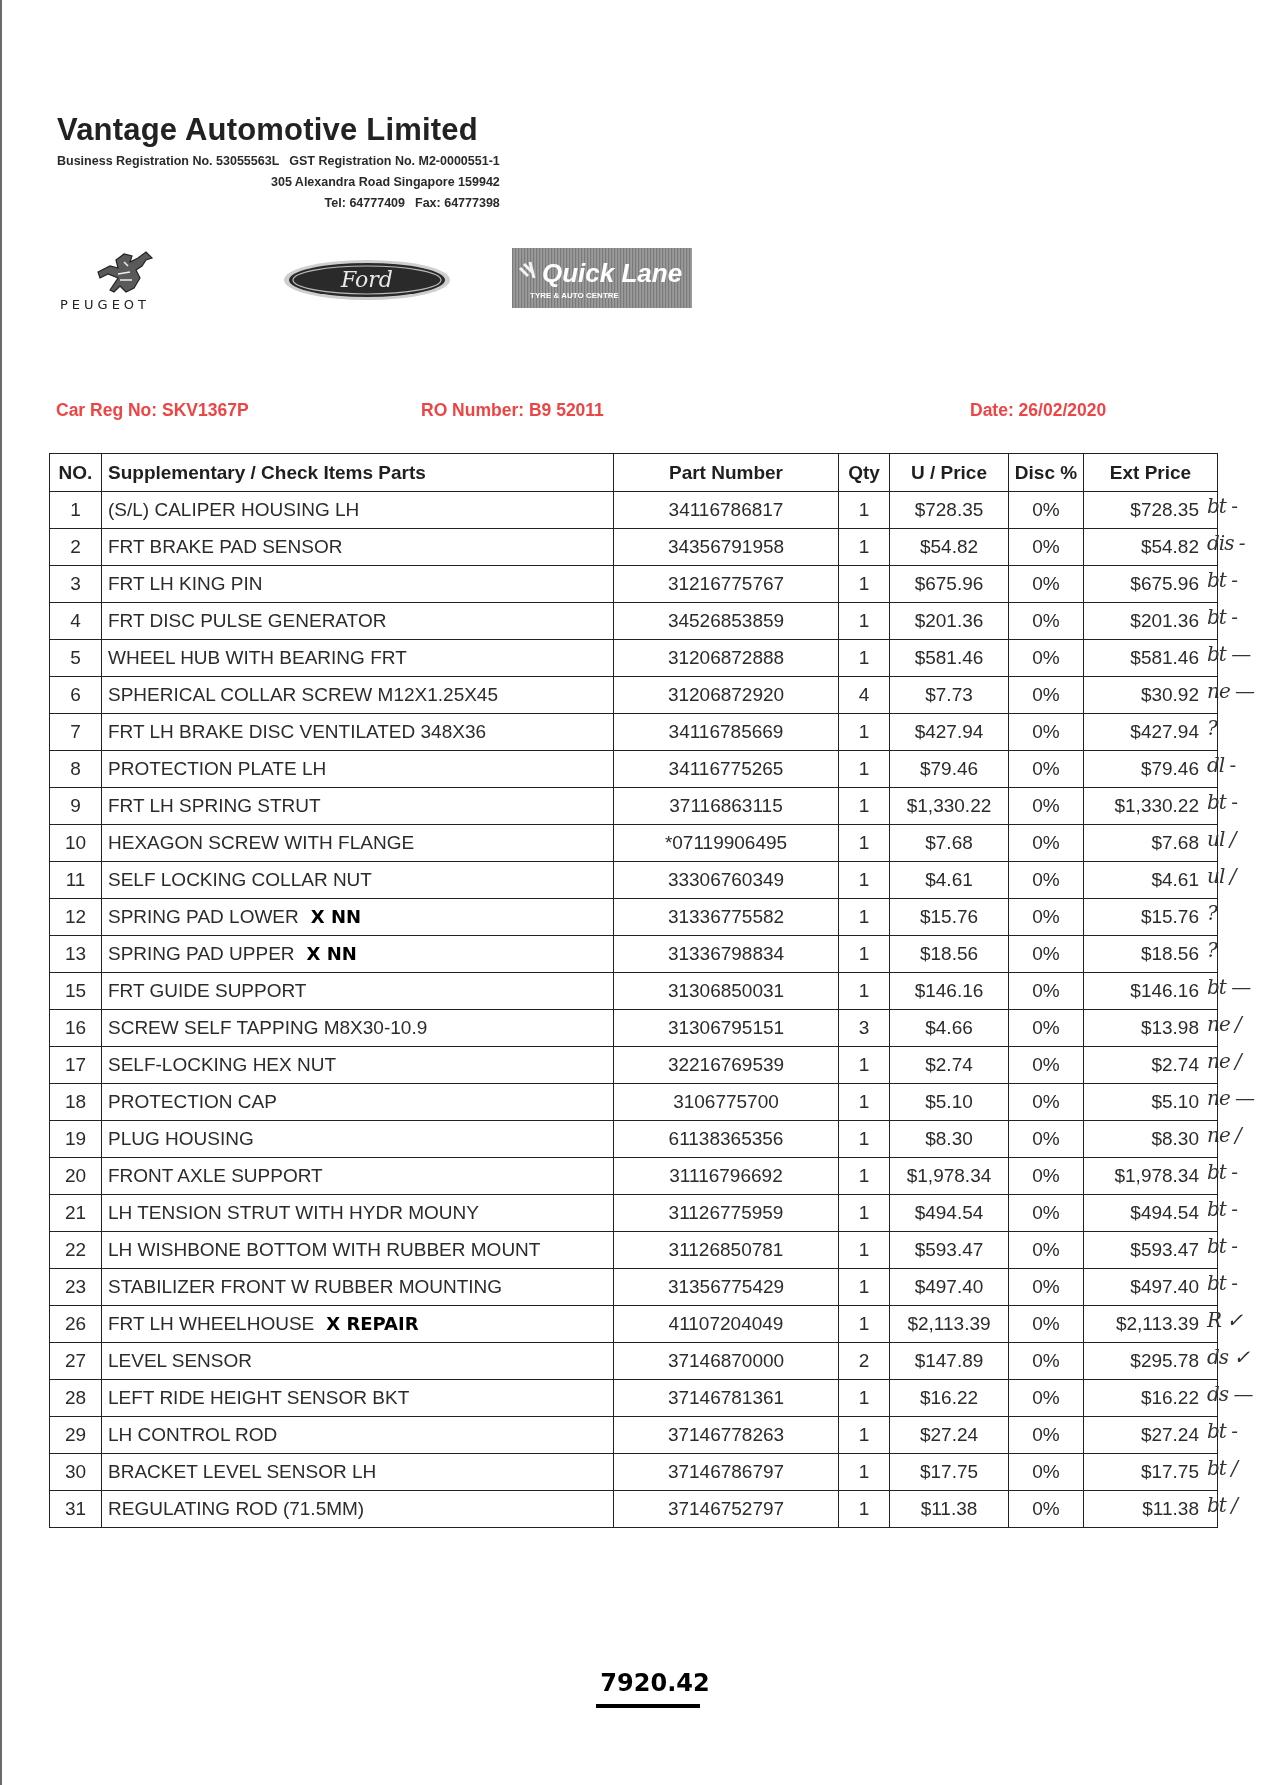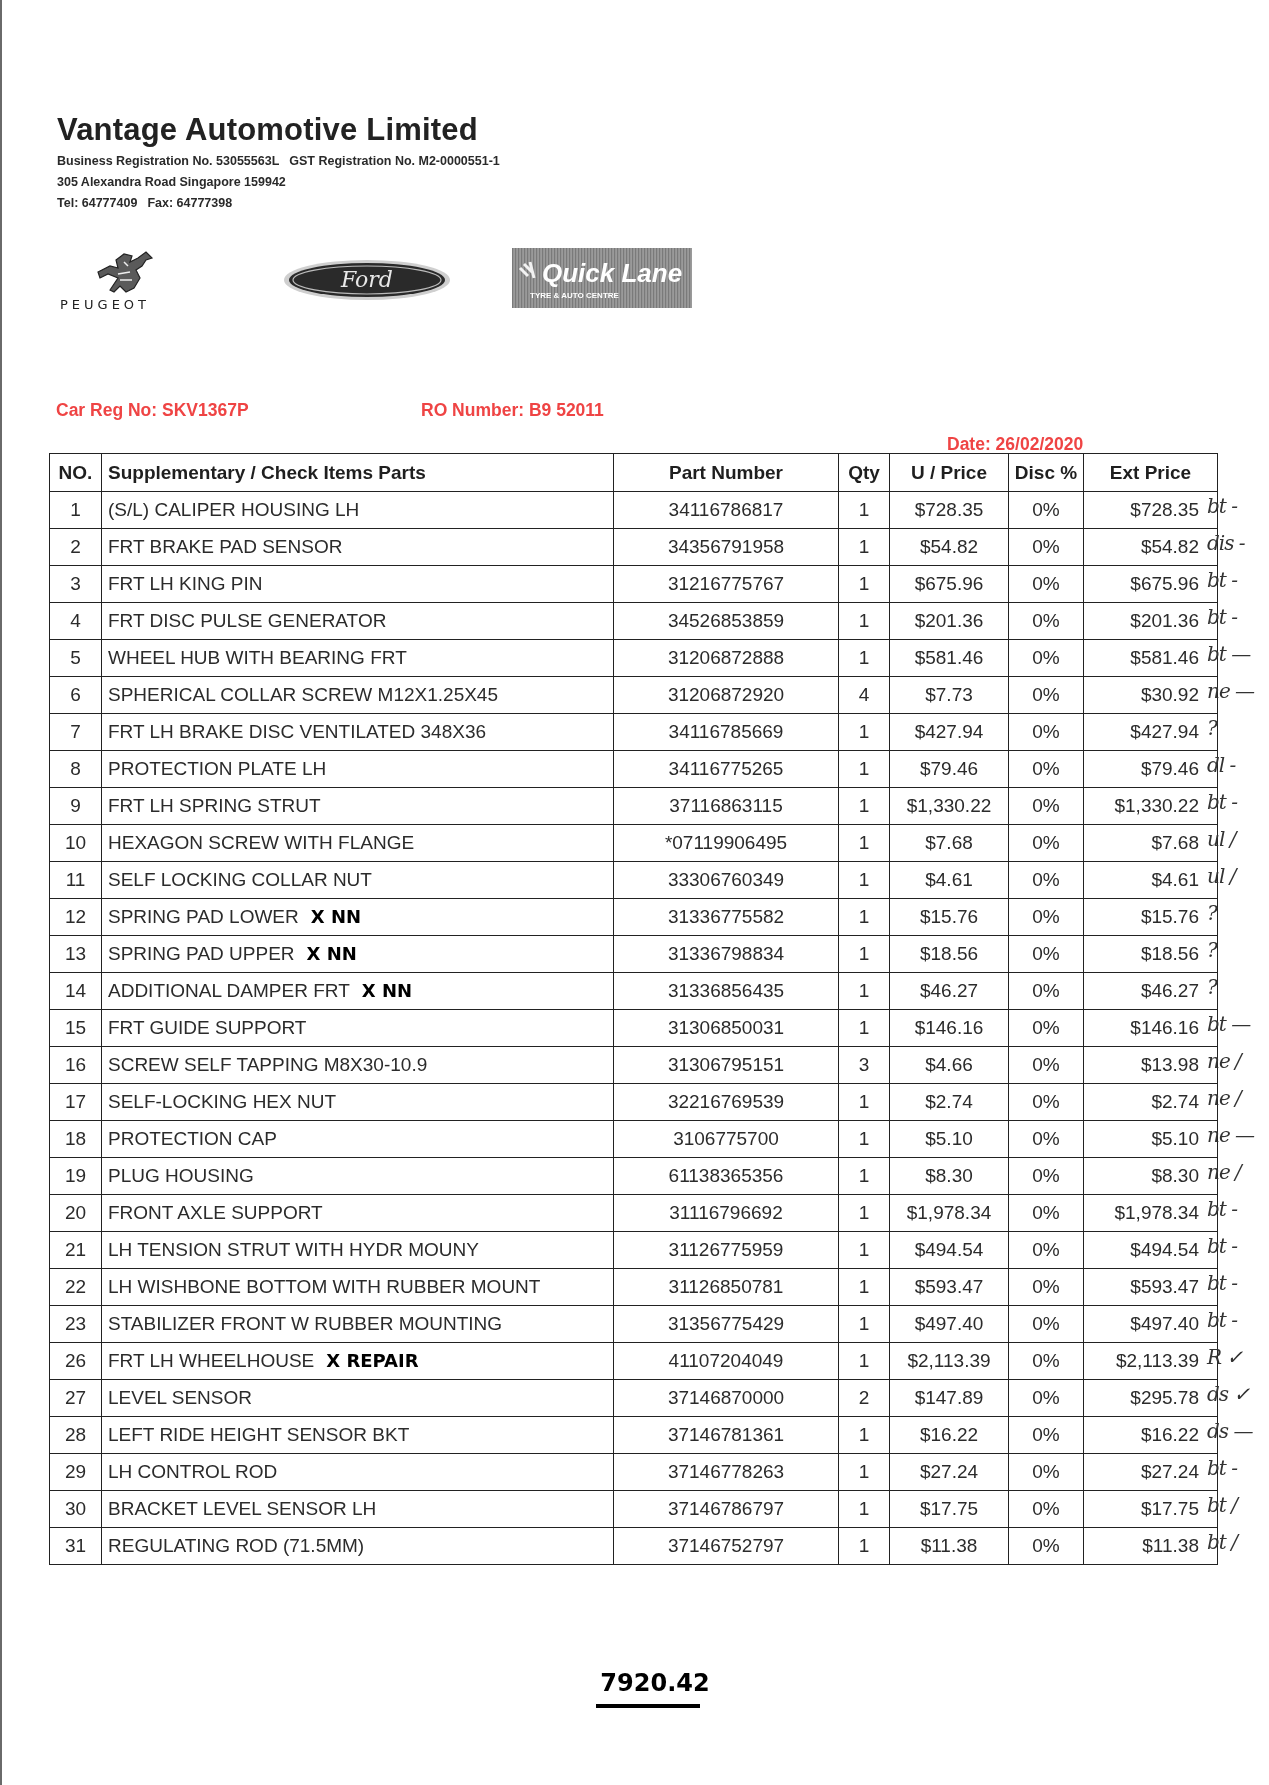--- a/index.html
+++ b/index.html
@@ -3,35 +3,35 @@
   <meta charset="utf-8">
   <style>
     html, body { margin: 0; padding: 0; background: #ffffff; }
     body {
       width: 1269px; height: 1785px; position: relative; overflow: hidden;
       font-family: "Liberation Sans", sans-serif; color: #1a1a1a;
     }
     .left-edge { position: absolute; left: 0; top: 0; width: 2px; height: 1785px; background: #6a6a6a; }
     .company { position: absolute; left: 57px; top: 112px; }
     .company-name { font-size: 31px; font-weight: bold; color: #222; letter-spacing: 0.2px; }
-    .company-line { font-size: 12.5px; font-weight: bold; color: #2a2a2a; margin-top: 7px; }
+    .company-line { font-size: 12.5px; font-weight: bold; color: #2a2a2a; margin-top: 7px; text-align: right; }
     .company-line.first { margin-top: 6px; }
     .company-line .gap { display: inline-block; width: 10px; }
 
     .logos { position: absolute; left: 0; top: 248px; width: 720px; height: 70px; }
     .logo-peugeot { position: absolute; left: 56px; top: 2px; width: 160px; height: 64px; }
     .peugeot-lion { position: absolute; left: 40px; top: 0; width: 58px; height: 44px; }
     .peugeot-word { position: absolute; left: 4px; top: 47px; font-family: "DejaVu Sans", sans-serif; font-size: 13px; letter-spacing: 4px; color: #222; }
     .logo-ford { position: absolute; left: 282px; top: 10px; width: 170px; height: 44px; }
     .logo-quicklane { position: absolute; left: 512px; top: 0; width: 180px; height: 60px; }
 
     .meta-row { position: absolute; top: 400px; font-size: 17.5px; font-weight: bold; color: #ef4444; }
     .meta-reg { left: 56px; }
     .meta-ro { left: 421px; }
-    .meta-date { left: 947px; margin-top: 34px; }
+    .meta-date { left: 970px; }
 
     table.parts {
       position: absolute; left: 49px; top: 453px; width: 1080px;
       border-collapse: collapse; table-layout: fixed; border-radius: 20px;
     }
     table.parts td, table.parts th {
       border: 1.6px solid #222; height: 36px; padding: 0; font-size: 19px;
       color: #2b2b2b; white-space: nowrap; overflow: visible;
     }
     table.parts th { font-weight: bold; height: 37px; color: #1f1f1f; }
@@ -228,29 +228,20 @@
       <tr>
         <td class="c-no"><span>13</span></td>
         <td class="c-desc"><span>SPRING PAD UPPER</span><span class="stamp">X NN</span></td>
         <td class="c-part"><span>31336798834</span></td>
         <td class="c-qty"><span>1</span></td>
         <td class="c-uprice"><span>$18.56</span></td>
         <td class="c-disc"><span>0%</span></td>
         <td class="c-ext"><span>$18.56</span><span class="hand">?</span></td>
       </tr>
       <tr>
-        <td class="c-no"><span>14</span></td>
-        <td class="c-desc"><span>ADDITIONAL DAMPER FRT</span><span class="stamp">X NN</span></td>
-        <td class="c-part"><span>31336856435</span></td>
-        <td class="c-qty"><span>1</span></td>
-        <td class="c-uprice"><span>$46.27</span></td>
-        <td class="c-disc"><span>0%</span></td>
-        <td class="c-ext"><span>$46.27</span><span class="hand">?</span></td>
-      </tr>
-      <tr>
         <td class="c-no"><span>15</span></td>
         <td class="c-desc"><span>FRT GUIDE SUPPORT</span></td>
         <td class="c-part"><span>31306850031</span></td>
         <td class="c-qty"><span>1</span></td>
         <td class="c-uprice"><span>$146.16</span></td>
         <td class="c-disc"><span>0%</span></td>
         <td class="c-ext"><span>$146.16</span><span class="hand">bt —</span></td>
       </tr>
       <tr>
         <td class="c-no"><span>16</span></td>

